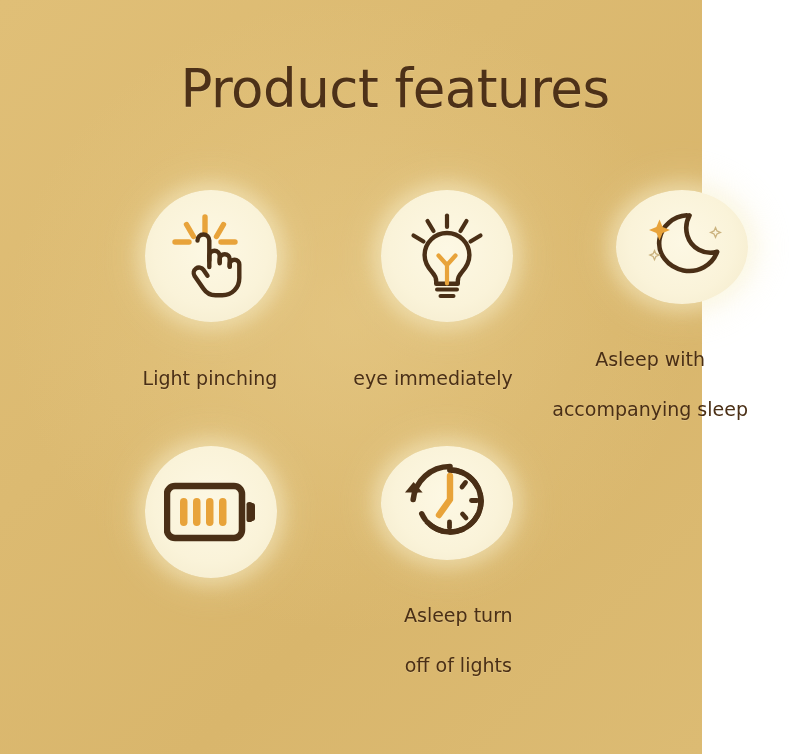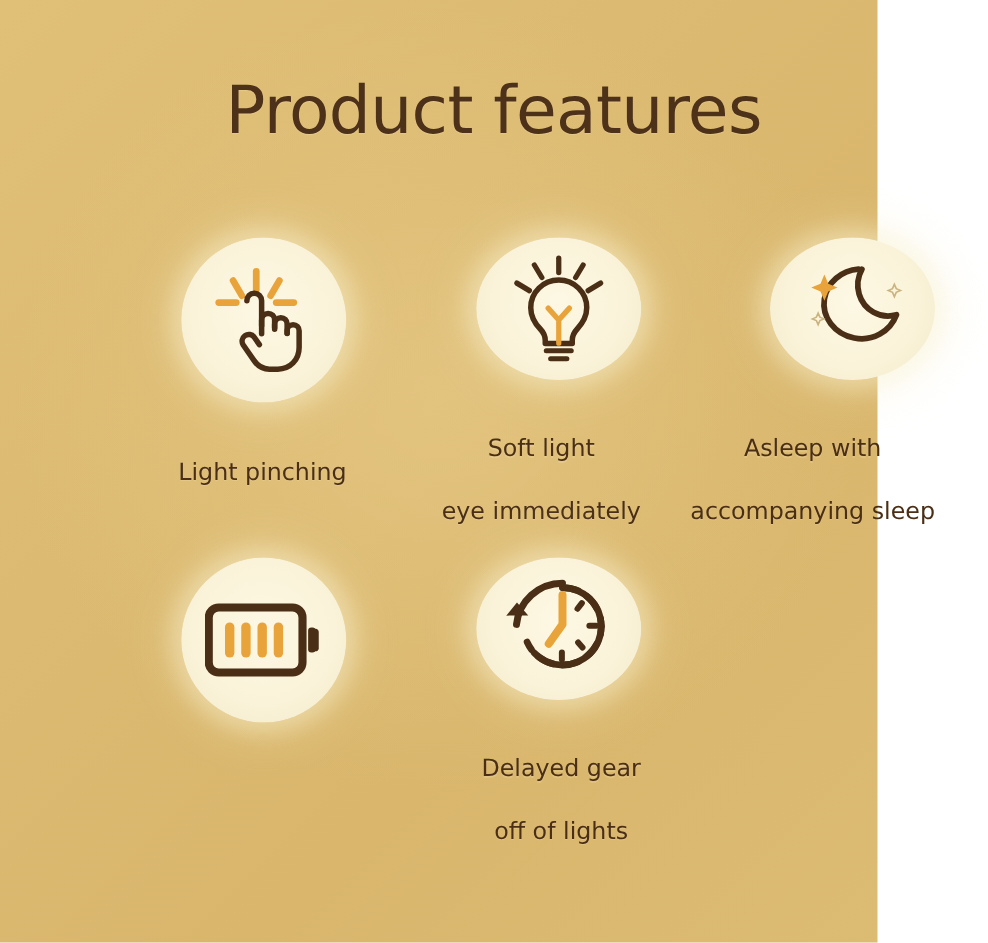--- a/index.html
+++ b/index.html
@@ -131,21 +131,20 @@
                      c0-3.4 1.4-6.5 3.8-9 3.9-4.1 7.8-9.7 7.8-17.3C61.4 29.9 51.4 20 39 20z" stroke="#4a2f16" stroke-width="4.4" stroke-linejoin="round" fill="none"></path>
             <path d="M30.5 42.5l8.5 9.5 8.5-9.5M39 52v18.5" stroke="#e8a33a" stroke-width="4.2" stroke-linecap="round" stroke-linejoin="round" fill="none"></path>
             <g stroke="#4a2f16" stroke-width="4" stroke-linecap="round">
               <line x1="29" y1="76.5" x2="49" y2="76.5"></line>
               <line x1="32.5" y1="83" x2="45.5" y2="83"></line>
             </g>
           </svg>
         </span>
       </div>
       <div class="caption">
-        <span class="cap-line">Soft light</span>
         <span class="cap-line">eye immediately</span>
       </div>
     </div>
 
     <div class="feature r1c3">
       <div class="icon-circle">
         <span>
           <svg width="86" height="80" viewBox="0 0 86 80" fill="none">
             <path d="M50.5 8.5c-3.2 5.8-4.2 12.9-2.2 19.8 3.7 12.8 17.1 20.2 29.9 16.5
                      -5 13.4-19.2 21.6-33.8 18.6C28.5 60.2 18.2 46.5 20.5 32.2 22.6 19 34.4 9.2 47.8 8.3" stroke="#4a2f16" stroke-width="4.6" stroke-linecap="round" stroke-linejoin="round" fill="none"></path>
@@ -195,19 +194,19 @@
               <line x1="62.5" y1="21.5" x2="59" y2="26"></line>
               <line x1="74" y1="39.5" x2="68.5" y2="39.5"></line>
               <line x1="63" y1="57" x2="59.5" y2="53"></line>
               <line x1="46.5" y1="66.5" x2="46.5" y2="61"></line>
             </g>
             <path d="M47 15v23.5L36 54" stroke="#e8a33a" stroke-width="6.4" stroke-linecap="round" stroke-linejoin="round" fill="none"></path>
           </svg>
         </span>
       </div>
       <div class="caption">
-        <span class="cap-line">Delayed gear</span>
+        <span class="cap-line">Asleep turn</span>
         <span class="cap-line">off of lights</span>
       </div>
     </div>
 
   </div>
 </div>
 
 </body></html>

